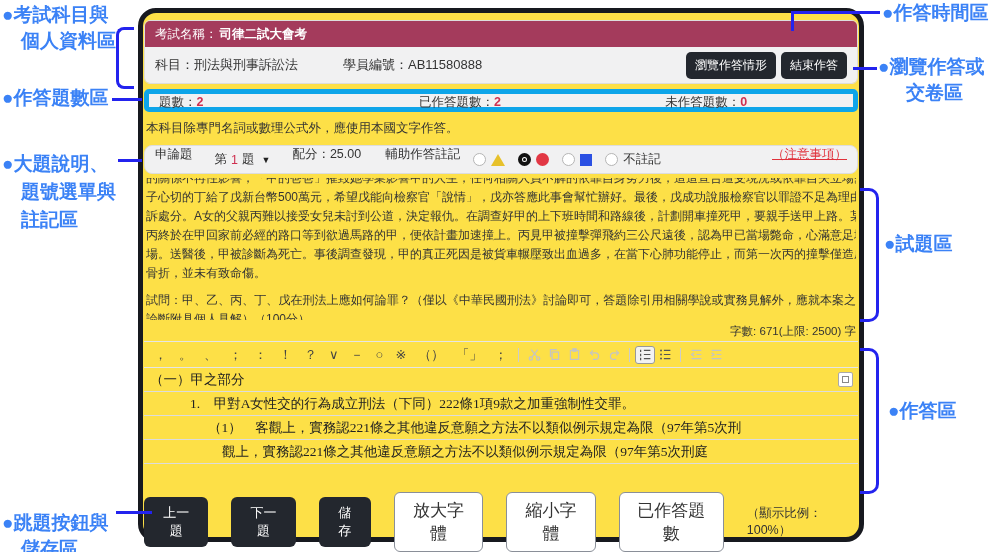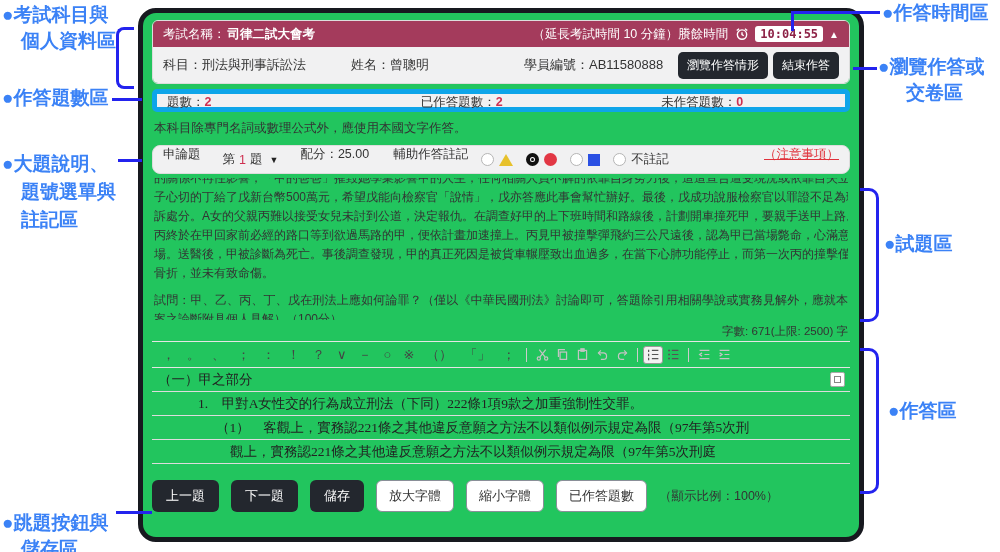--- a/index.html
+++ b/index.html
@@ -1,21 +1,21 @@
 <!DOCTYPE html>
 <html><head>
 <meta charset="utf-8">
 <style>
   html,body{margin:0;padding:0;}
   body{width:1000px;height:552px;position:relative;background:#fff;overflow:hidden;
        font-family:"Liberation Sans","DejaVu Sans",sans-serif;color:#333;}
 
   
   .frame{position:absolute;left:138px;top:8px;width:726px;height:534px;box-sizing:border-box;
-         border:5px solid #17191f;border-radius:18px;background:#22c55e;padding:7px 9px;}
+         border:5px solid #17191f;border-radius:18px;background:#fde047;padding:7px 1px;}
 
   .headcard{border:1px solid #ddd;border-radius:6px;overflow:hidden;}
   .titlebar{height:26px;background:#a43b5c;display:flex;align-items:center;padding:0 10px;
             color:#fff;font-size:12.5px;}
   .exam-name{font-weight:bold;margin-left:2px;}
   .tb-right{margin-left:auto;display:flex;align-items:center;gap:6px;}
   .time-pill{background:#fff;color:#8d2246;font-family:"DejaVu Sans Mono",monospace;
              font-weight:bold;font-size:12px;padding:1px 5px;border-radius:3px;}
   .collapse{font-size:10px;cursor:pointer;}
 
@@ -74,24 +74,24 @@
   .answers{border-top:1px solid #e5e5e5;position:relative;
            font-family:"Liberation Serif","DejaVu Serif",serif;font-size:13.5px;color:#222;}
   .a-row{height:23px;line-height:23px;border-bottom:1px solid #dcdcdc;white-space:nowrap;
          overflow:hidden;cursor:text;}
   .ind0{padding-left:6px;}.ind1{padding-left:46px;}.ind2{padding-left:64px;}.ind3{padding-left:78px;}
   .expand-box{position:absolute;right:5px;top:4px;width:13px;height:13px;border:1px solid #aaa;
           border-radius:2px;background:#fff;cursor:pointer;}
   .expand-box::after{content:"";position:absolute;left:3px;top:3px;width:5px;height:5px;
           border:1px solid #888;}
 
-  .footer{margin-top:16px;display:flex;align-items:center;gap:12px;}
+  .footer{margin-top:28px;display:flex;align-items:center;gap:23px;}
   .btn-dark2{background:#23272e;color:#fff;font-size:13px;padding:7px 14px;border-radius:6px;
              border:none;cursor:pointer;font-family:inherit;}
-  .btn-outline{background:#fff;color:#333;font-size:13px;padding:6px 12px;border-radius:6px;
+  .btn-outline{background:#fff;color:#333;font-size:17px;padding:6px 12px;border-radius:6px;
                border:1px solid #8a8f98;cursor:pointer;font-family:inherit;}
   .ratio{font-size:12.5px;}
 
   
   .ann{position:absolute;color:#3b82f6;font-weight:bold;font-size:19px;line-height:26px;
        white-space:nowrap;}
   .ann .cont{margin-left:19px;}
   .conn{position:absolute;background:#2323ee;}
   .bracket-left{position:absolute;border:3px solid #2323ee;border-right:none;
                 border-radius:8px 0 0 8px;}
@@ -100,37 +100,23 @@
 </style>
 </head>
 <body>
 
 <div class="frame">
 
   <div class="headcard">
     <div class="titlebar">
       <span>考試名稱：</span>
         <span class="exam-name">司律二試大會考</span>
-      <span class="tb-right">
-        <span>（延長考試時間 10 分鐘）賸餘時間</span>
-        <span class="ticon" style="color:#fff;width:15px;height:15px;">
-          <svg width="14" height="14" viewBox="0 0 24 24" fill="none" stroke="currentColor" stroke-width="2.4">
-            <circle cx="12" cy="13" r="8"></circle>
-              <path d="M12 9v4l3 2"></path>
-              <path d="M3 6L7 3"></path>
-              <path d="M21 6L17 3"></path>
-          </svg>
-        </span>
-        <span class="time-pill">10:04:55</span>
-        <span class="collapse">▲</span>
-      </span>
     </div>
     <div class="infobar">
       <span class="inf-subject">科目：刑法與刑事訴訟法</span>
-      <span class="inf-name">姓名：曾聰明</span>
       <span>學員編號：AB11580888</span>
       <span class="btns">
         <button class="btn-dark">瀏覽作答情形</button>
         <button class="btn-dark">結束作答</button>
       </span>
     </div>
   </div>
 
   <div class="statsbar">
     <span><span>題數：</span><span class="stat-val">2</span></span>

